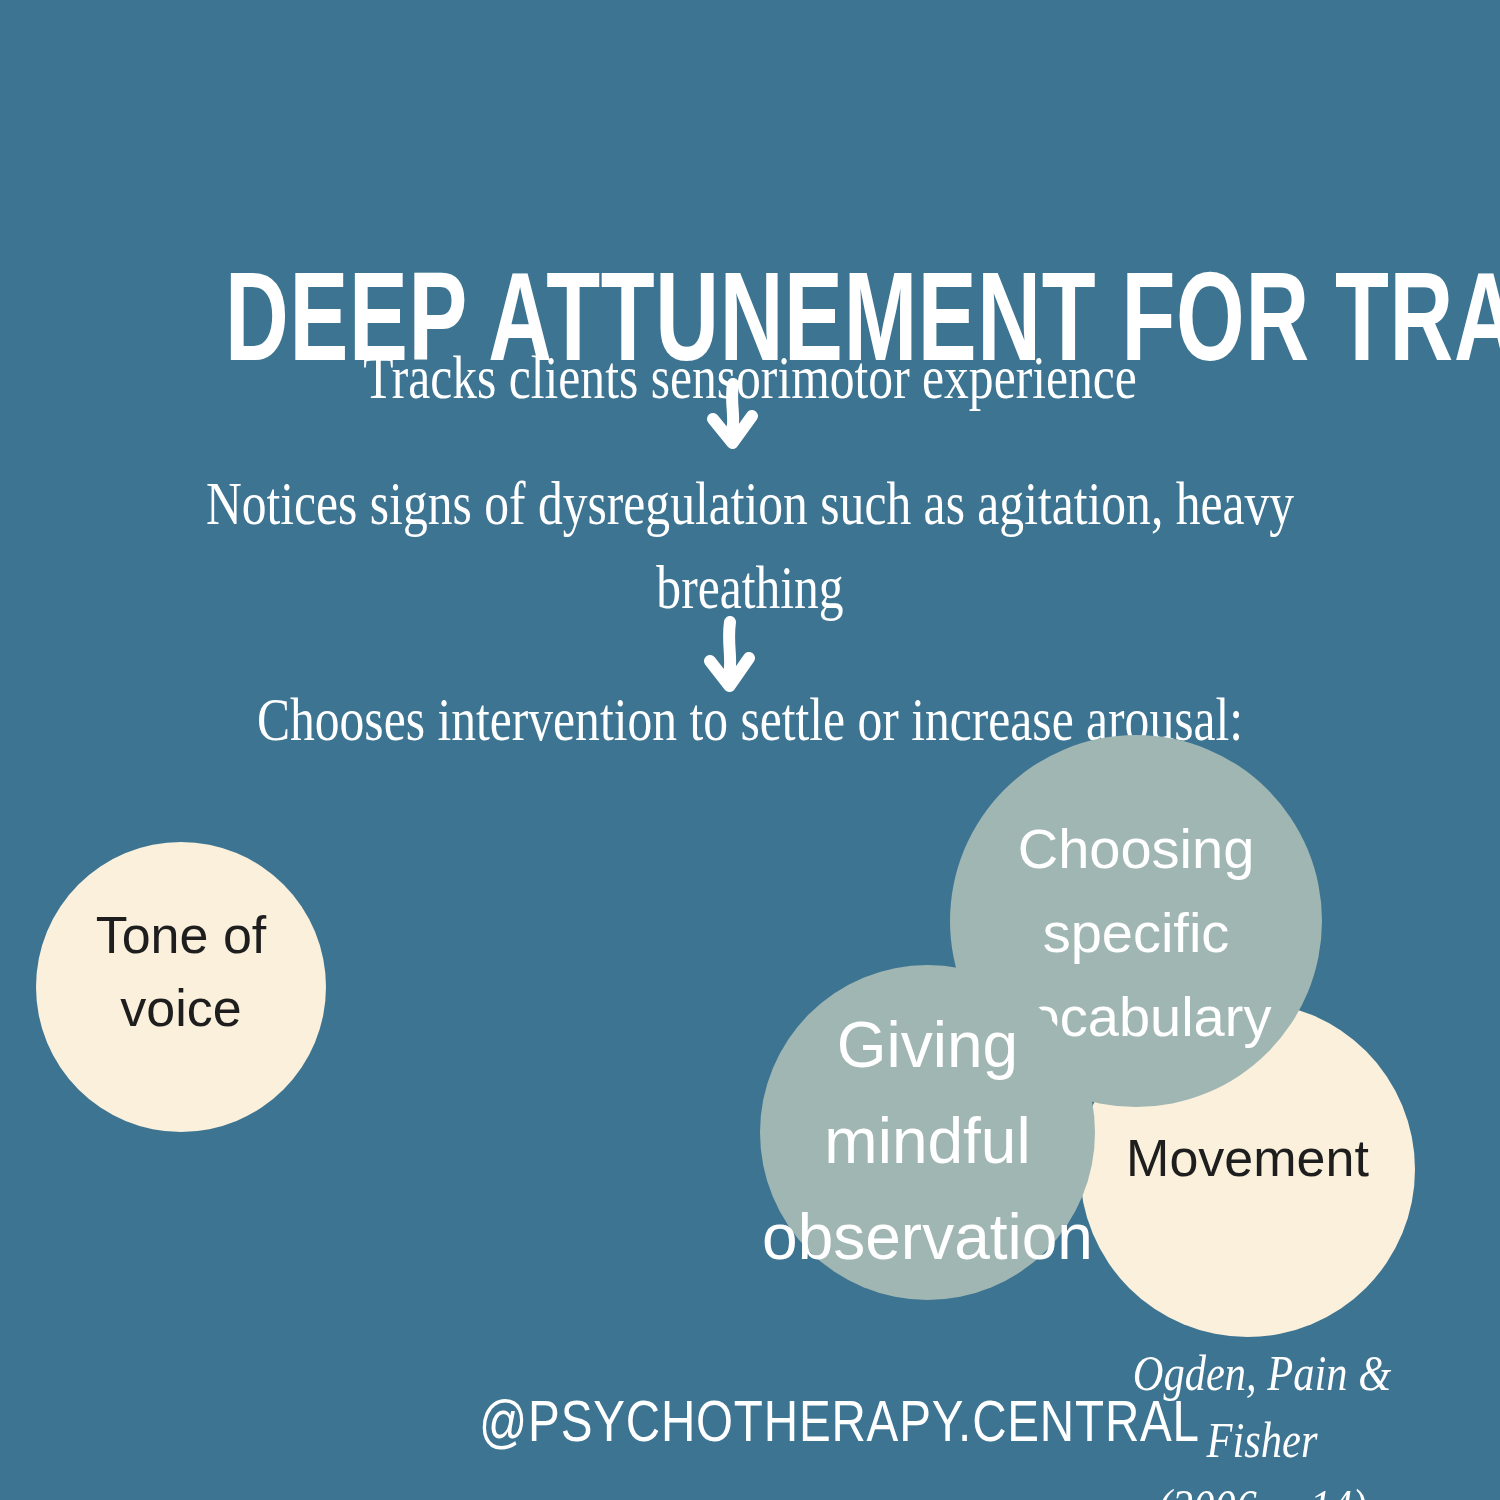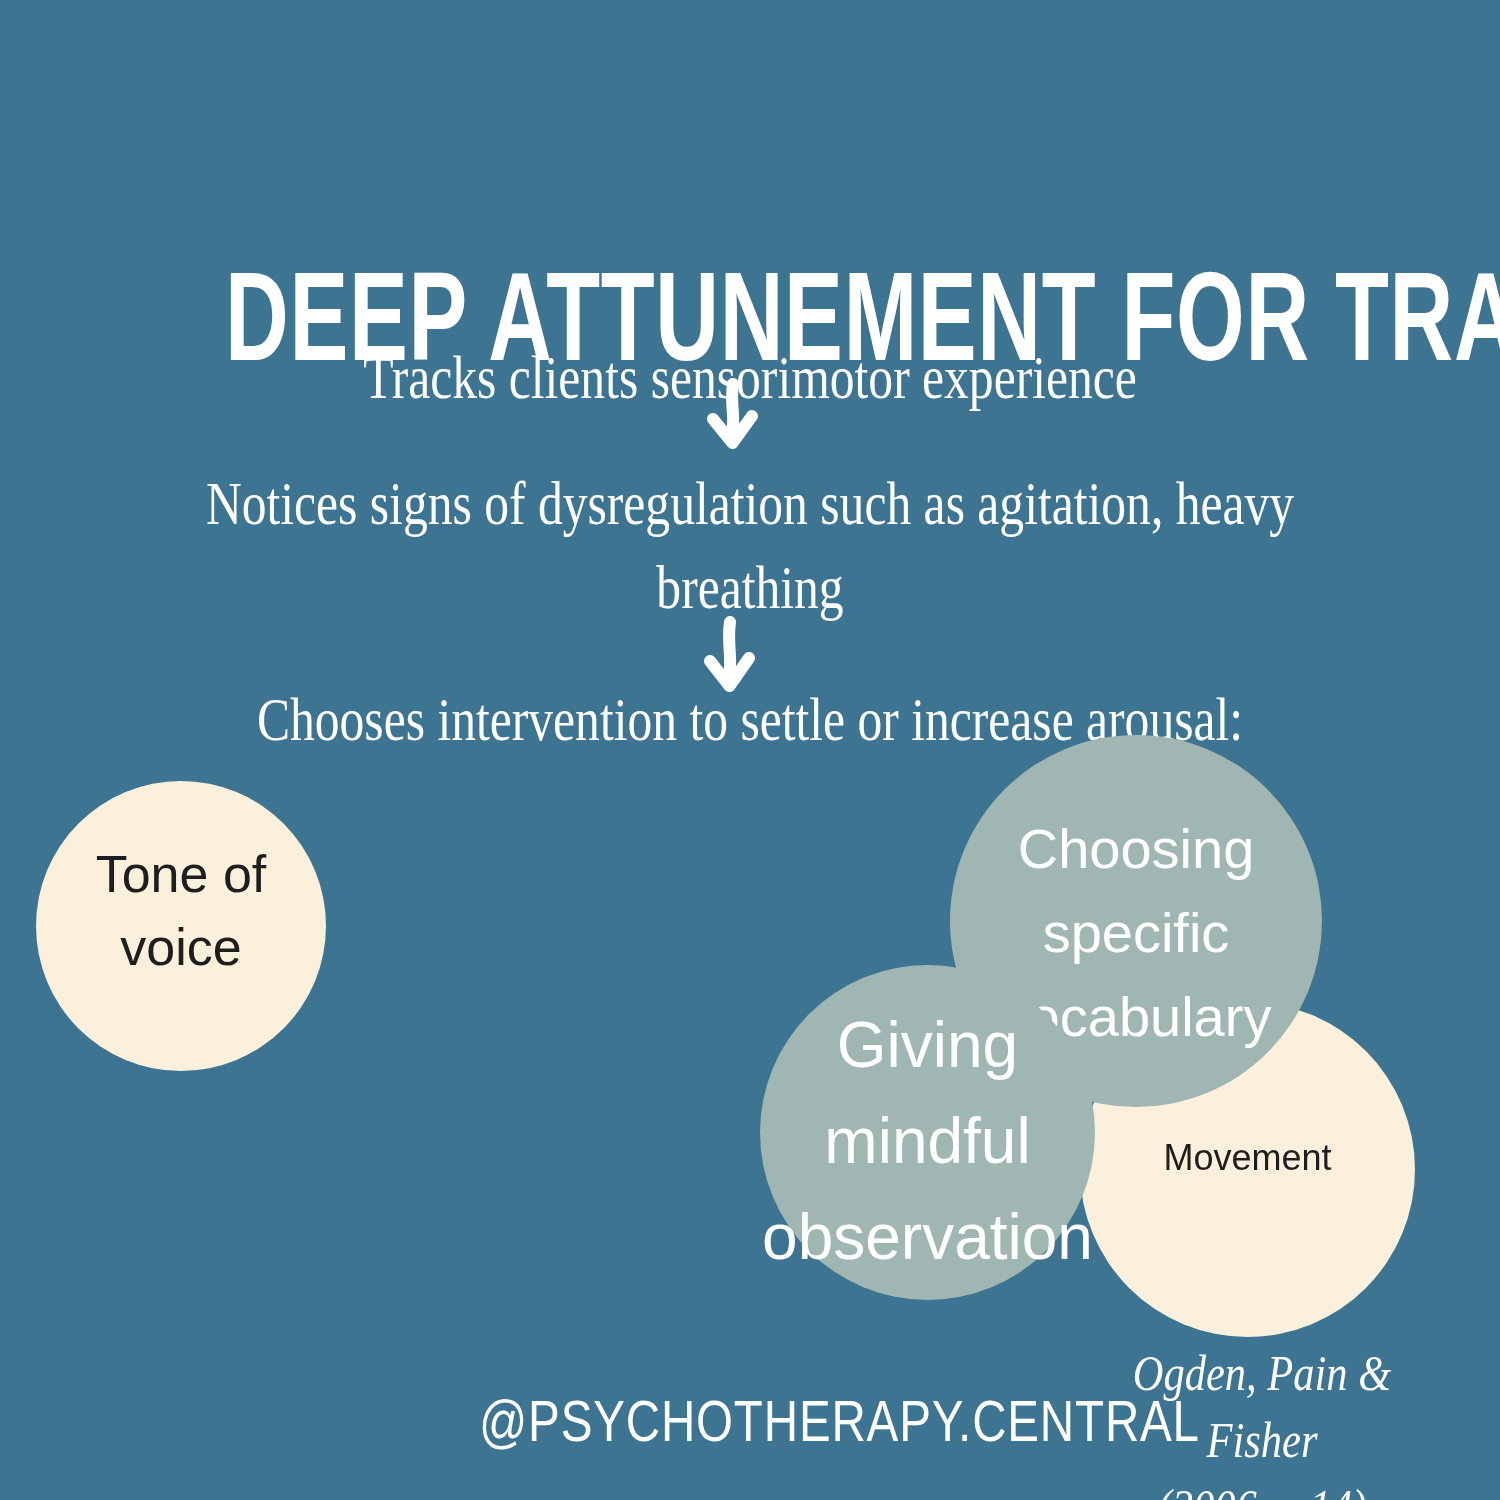--- a/index.html
+++ b/index.html
@@ -48,37 +48,37 @@
   .arrow2{left:702px;top:616px;}
 
   
   .circle{
     position:absolute;border-radius:50%;
     display:flex;align-items:center;justify-content:center;
     text-align:center;
   }
   .circle .label{white-space:pre-line;display:block;}
 
-  .c-tone{left:36px;top:781px;width:290px;height:290px;background:var(--cream-circle,#FAF0DC);z-index:1;align-items:center;}
+  .c-tone{left:36px;top:842px;width:290px;height:290px;background:var(--cream-circle,#FAF0DC);z-index:1;align-items:center;}
   .c-tone .label{font-size:52px;line-height:1.4;color:var(--ink-text,#1E1E1E);transform:translateY(-15px);}
 
   .c-varying{left:117px;top:960px;width:470px;height:470px;background:var(--offwhite-circle,#F4F0E7);z-index:2;}
   .c-varying .label{font-size:52px;line-height:1.2;color:var(--ink-text,#1E1E1E);}
 
   .c-adjusting{left:474px;top:752px;width:293px;height:293px;background:var(--sage-circle,#A0B6B3);z-index:2;}
   .c-adjusting .label{font-size:46px;line-height:1.5;color:var(--white-text,#fff);transform:translateY(12px);}
 
   .c-vocabulary{left:950px;top:735px;width:372px;height:372px;background:var(--sage-circle,#A0B6B3);z-index:2;}
   .c-vocabulary .label{font-size:56px;line-height:1.5;color:var(--white-text,#fff);transform:translateY(12px);}
 
   .c-giving{left:760px;top:965px;width:335px;height:335px;background:var(--sage-circle,#A0B6B3);z-index:3;}
   .c-giving .label{font-size:64px;line-height:1.5;color:var(--white-text,#fff);transform:translateY(8px);}
 
   .c-movement{left:1080px;top:1002px;width:335px;height:335px;background:var(--cream-circle,#FAF0DC);z-index:1;}
-  .c-movement .label{font-size:36px;color:var(--ink-text,#1E1E1E);transform:translateY(-12px);}
+  .c-movement .label{font-size:52px;color:var(--ink-text,#1E1E1E);transform:translateY(-12px);}
 
   
   .handle{
     left:479px;top:1387px;
     font-size:58px;
     letter-spacing:1px;
     color:var(--white-text,#fff);
     white-space:nowrap;
     transform:scaleX(0.82);
     transform-origin:0 50%;

